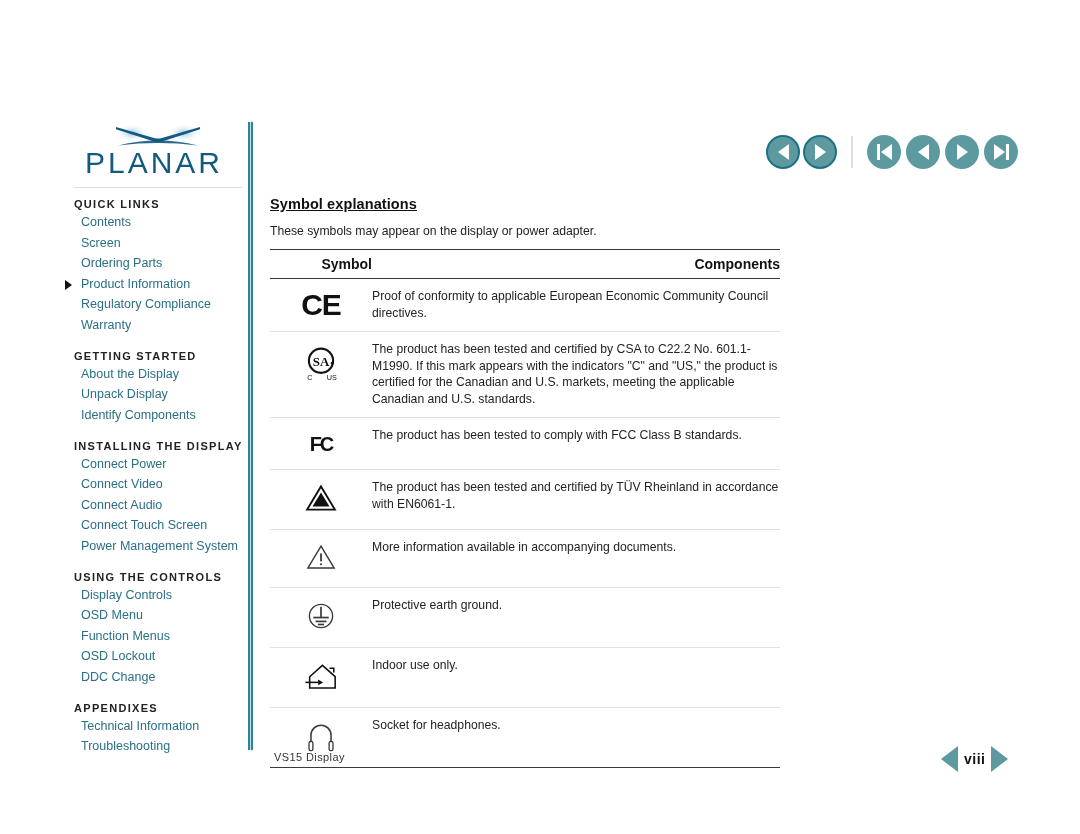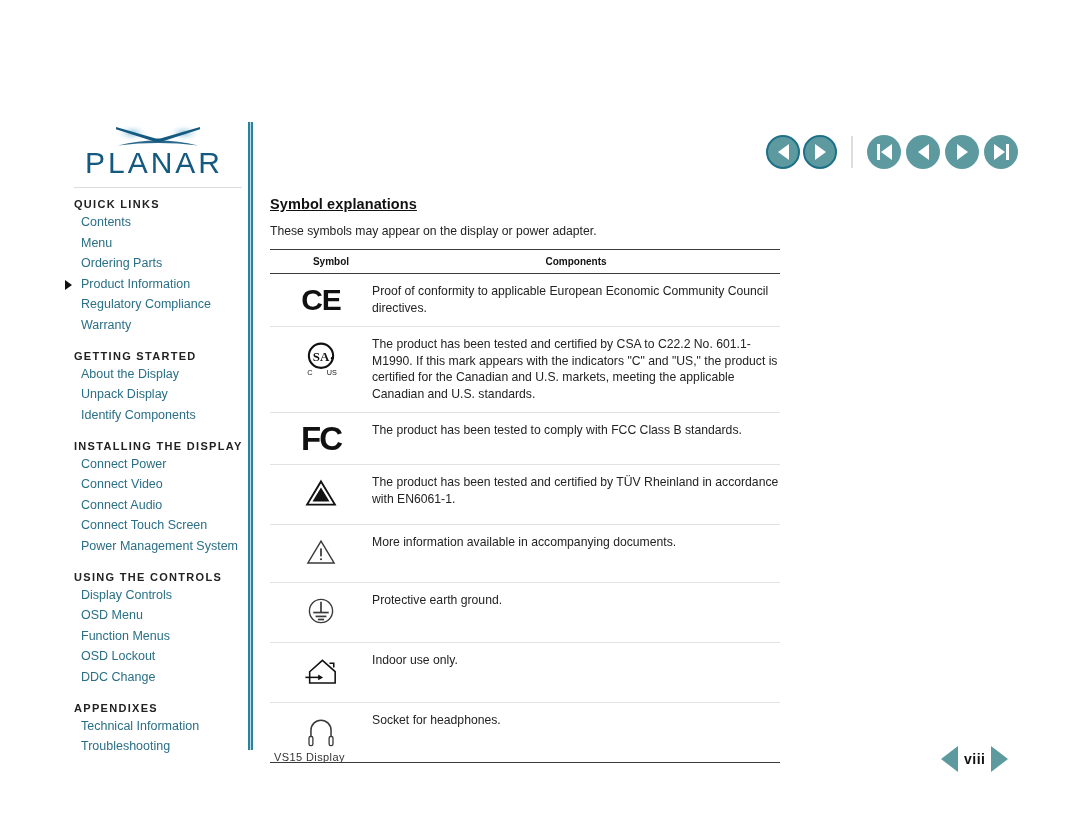--- a/index.html
+++ b/index.html
@@ -173,22 +173,22 @@
     color: #232323;
     margin: 0 0 11px 0;
   }
 
   table.symtable {
     width: 490px;
     border-collapse: collapse;
     table-layout: fixed;
   }
   table.symtable thead th {
-    text-align: center;
-    font-size: 10px;
+    text-align: right;
+    font-size: 14px;
     font-weight: bold;
     color: #111111;
     padding: 6px 0 6px 0;
     border-top: 1.6px solid #3a3a3a;
     border-bottom: 1.6px solid #3a3a3a;
   }
   th.col-sym { width: 82px; padding-left: 20px !important; }
   th.col-desc { width: 408px; }
   table.symtable tbody td {
     border-bottom: 1px solid #e2e2e2;
@@ -221,21 +221,21 @@
   .sym-ce {
     font-family: "Liberation Sans", sans-serif;
     font-size: 30px;
     font-weight: bold;
     color: #111111;
     letter-spacing: -1px;
     line-height: 30px;
   }
   .sym-fcc {
     font-family: "Liberation Sans", sans-serif;
-    font-size: 33px;
+    font-size: 20px;
     font-weight: bold;
     color: #111111;
     letter-spacing: -2px;
     line-height: 30px;
   }
 
   
   .footer-label {
     position: absolute;
     left: 274px;
@@ -332,21 +332,21 @@
             <span class="gl-bar"></span>
         </span>
       </div>
     </div>
   </div>
 
   <div class="sidebar" id="sidebar">
       <div class="nav-section">
         <div class="nav-section-title">QUICK LINKS</div>
         <div class="nav-item"><span>Contents</span></div>
-        <div class="nav-item"><span>Menu</span></div>
+        <div class="nav-item"><span>Screen</span></div>
         <div class="nav-item"><span>Ordering Parts</span></div>
         <div class="nav-item"><span class="marker"></span><span>Product Information</span></div>
         <div class="nav-item"><span>Regulatory Compliance</span></div>
         <div class="nav-item"><span>Warranty</span></div>
       </div>
       <div class="nav-section">
         <div class="nav-section-title">GETTING STARTED</div>
         <div class="nav-item"><span>About the Display</span></div>
         <div class="nav-item"><span>Unpack Display</span></div>
         <div class="nav-item"><span>Identify Components</span></div>

